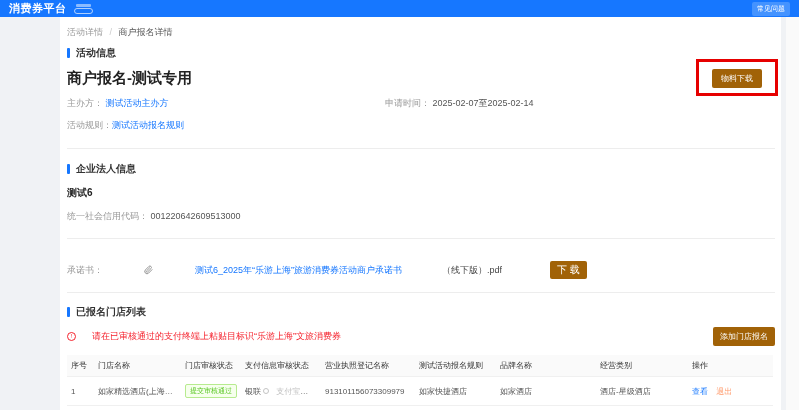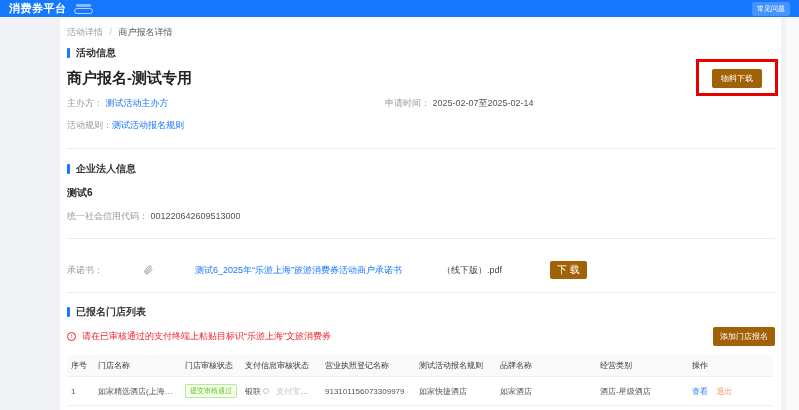--- a/index.html
+++ b/index.html
@@ -51,21 +51,21 @@
   
   .sec-commit { padding:12px 0 13px; }
   .file-row { display:flex; align-items:center; margin-top:10px; font-size:9px;gap:39px; }
   .clip-icon { margin:0 3px 0 2px; display:inline-flex; }
   .file-link { color:#1677ff; cursor:pointer; }
   .file-suffix { color:#444; margin-left:1px; }
   .btn-download { font-size:10px; padding:2px 7px; margin-left:9px; }
   
   .sec-stores { padding:12px 0 0; }
   .warn-row { display:flex; align-items:center; margin-top:8px; }
-  .warning { display:flex; align-items:center; gap:6px; color:#f5222d; font-size:9px; }
+  .warning { display:flex; align-items:center; gap:16px; color:#f5222d; font-size:9px; }
   .warn-icon { width:9px; height:9px; border:1px solid #f5222d; border-radius:50%;
     font-size:6px; line-height:7px; text-align:center; color:#f5222d; flex:none; }
   .btn-add { margin-left:auto; font-size:8px; padding:4px 7px; }
   table { margin-top:9px; width:706px; border-collapse:collapse; table-layout:fixed; font-size:8px; }
   thead th { background:#fafafa; color:#333; font-weight:normal; text-align:left;
     padding:5px 4px; border-bottom:1px solid #f0f0f0; white-space:nowrap; overflow:hidden; }
   tbody td { padding:7px 4px; color:#555; border-bottom:1px solid #f0f0f0;
     white-space:nowrap; overflow:hidden; text-overflow:ellipsis; }
   .tag-green { display:inline-block; border:1px solid #b7eb8f; background:#f6ffed;
     color:#52c41a; font-size:7px; padding:1px 4px; border-radius:2px; }

